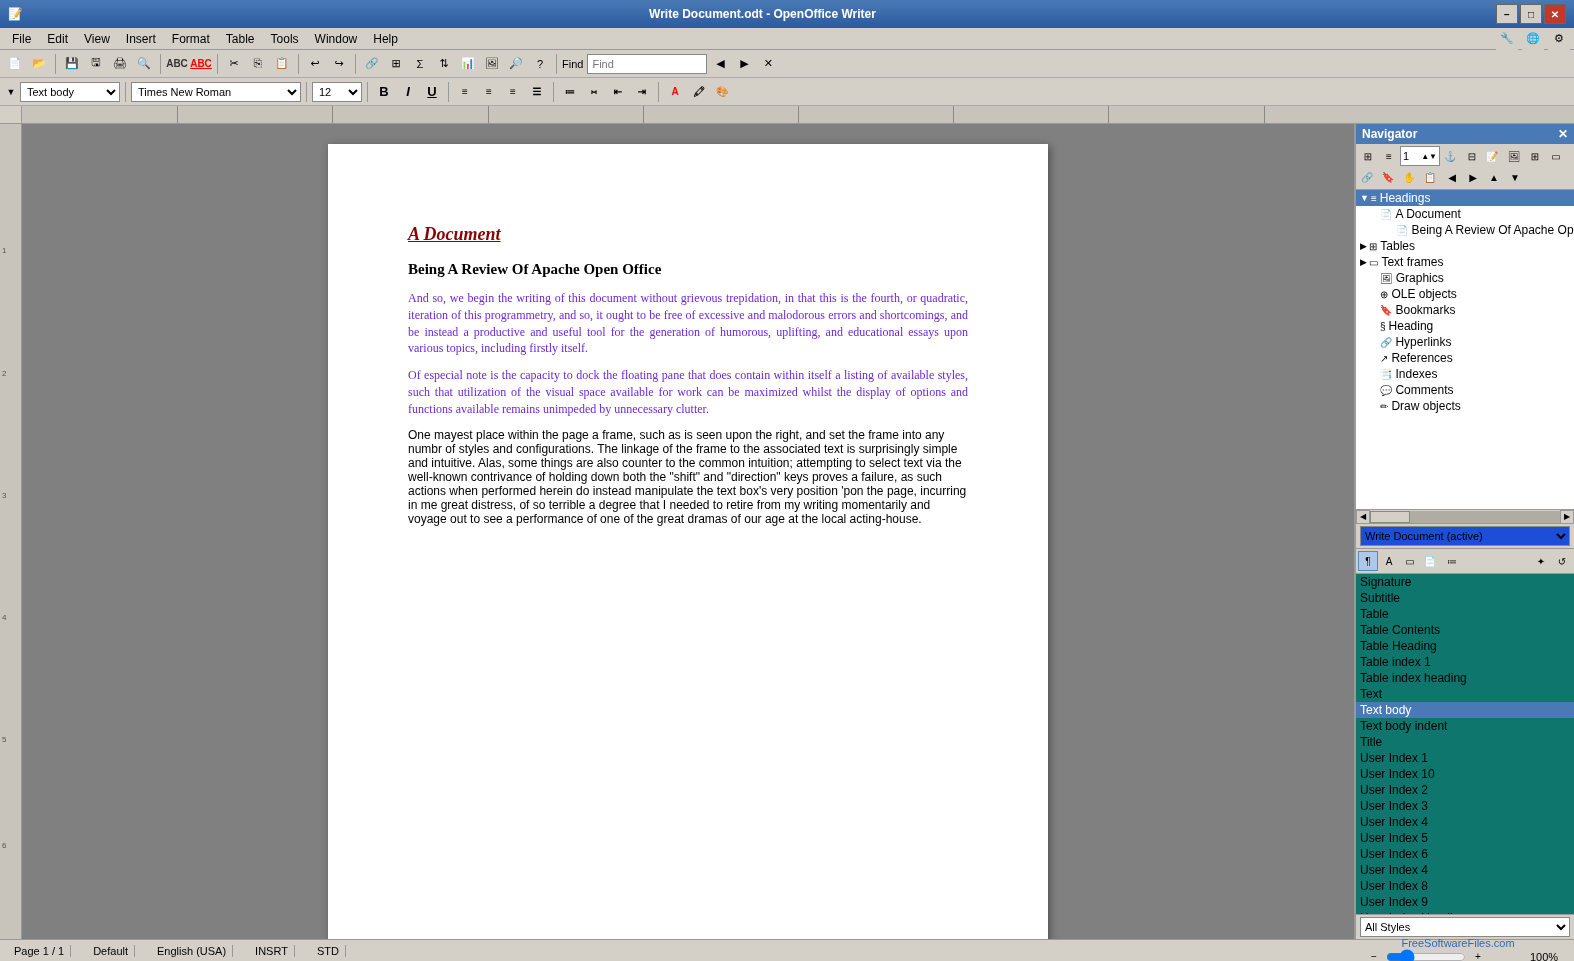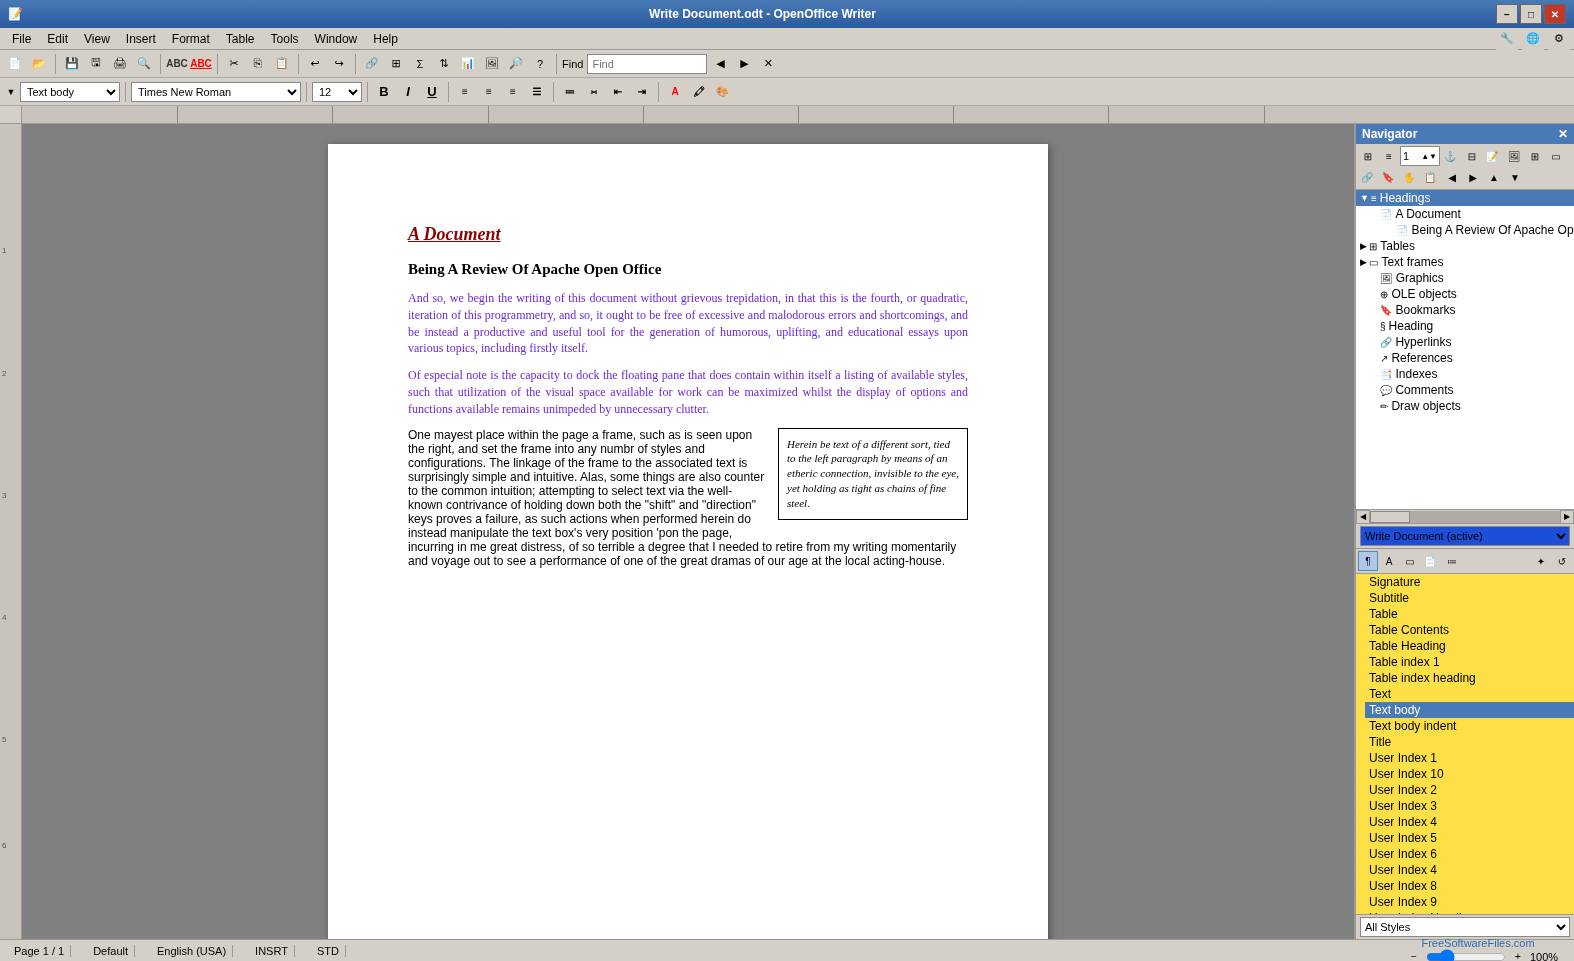--- a/index.html
+++ b/index.html
@@ -261,24 +261,23 @@
       background: white; border: 1px solid #888;
     }
     #nav-icons-row {
       display: flex;
       padding: 2px;
       gap: 1px;
       border-bottom: 1px solid #999;
     }
     #styles-list {
       height: 340px;
-      background: #fde047;
+      background: #0f766e;
       overflow-y: scroll;
       font-size: 12px;
-      padding-left: 9px;
     }
     .style-item {
       padding: 1px 4px;
       cursor: pointer;
       white-space: nowrap;
     }
     .style-item.highlighted { background: #4a7ab5; color: white; }
     #styles-footer {
       display: flex;
       align-items: center;
@@ -445,23 +444,21 @@
   </div>
 
   <div id="doc-canvas">
     <div id="page-container">
       <div id="page">
         <div class="doc-title">A Document</div>
         <div class="doc-subtitle">Being A Review Of Apache Open Office</div>
         <p class="doc-body">And so, we begin the writing of this document without grievous trepidation, in that this is the fourth, or quadratic, iteration of this programmetry, and so, it ought to be free of excessive and malodorous errors and shortcomings, and be instead a productive and useful tool for the generation of humorous, uplifting, and educational essays upon various topics, including firstly itself.</p>
         <p class="doc-body">Of especial note is the capacity to dock the floating pane that does contain within itself a listing of available styles, such that utilization of the visual space available for work can be maximized whilst the display of options and functions available remains unimpeded by unnecessary clutter.</p>
         <p class="doc-body">
-          </p><div class="float-box">
-            <span>Herein be text of a different sort, tied to the left paragraph by means of an etheric connection, invisible to the eye, yet holding as tight as chains of fine steel.</span>
-          </div>
+          </p>
           One <span class="underline">mayest</span> place within the page a frame, such as is seen upon the right, and set the frame into any <span class="underline">numbr</span> of styles and configurations. The linkage of the frame to the associated text is surprisingly simple and intuitive. Alas, some things are also counter to the common intuition; attempting to select text via the well-known contrivance of holding down both the "shift" and "direction" keys proves a failure, as such actions when performed herein do instead manipulate the text box's very position '<span class="underline">pon</span> the page, incurring in me great distress, of so terrible a degree that I needed to retire from my writing momentarily and voyage out to see a performance of one of the great dramas of our age at the local acting-house.
         <p></p>
       </div>
     </div>
   </div>
 
   <div id="navigator">
     <div id="nav-header">
       <span>Navigator</span>
       <span style="cursor:pointer;">✕</span>
@@ -626,16 +623,16 @@
   <span class="status-item">Default</span>
   <span class="status-item">English (USA)</span>
   <span class="status-item">INSRT</span>
   <span class="status-item">STD</span>
   <div id="statusbar-right">
     <span style="font-size:11px; color:#2a6bb5;">FreeSoftwareFiles.com</span>
     <div style="display:flex; align-items:center; gap:4px; margin-left:16px;">
       <div class="tb-btn" style="width:16px; height:16px; font-size:10px;">−</div>
       <input type="range" min="25" max="400" value="100" class="zoom-slider" style="width: 80px;">
       <div class="tb-btn" style="width:16px; height:16px; font-size:10px;">+</div>
-      <span style="font-size:11px; min-width:36px;">100%</span>
+      <span style="font-size:11px; min-width:36px;margin-left:40px;">100%</span>
     </div>
   </div>
 </div>
 
 </body></html>

